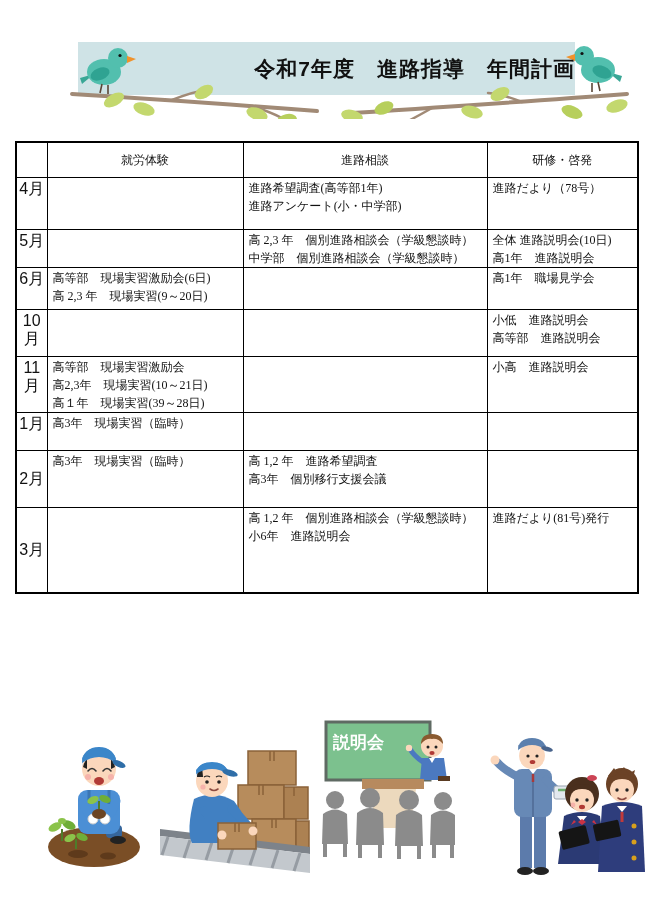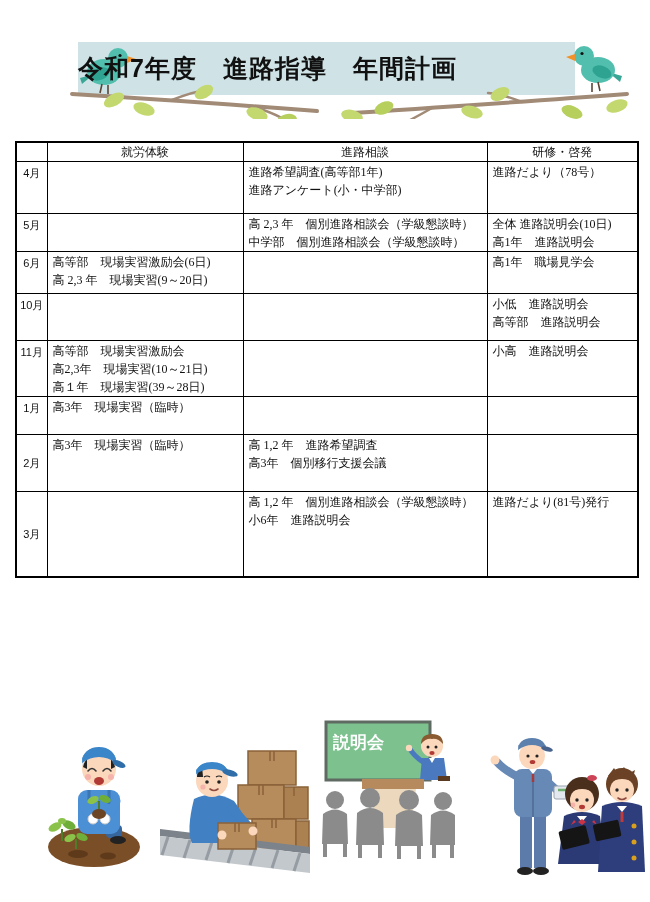--- a/index.html
+++ b/index.html
@@ -3,34 +3,34 @@
 <meta charset="utf-8">
 <style>
   html,body{margin:0;padding:0;}
   body{width:650px;height:902px;background:#ffffff;font-family:"Liberation Sans","DejaVu Sans",sans-serif;color:#111;}
   .page{position:relative;width:650px;height:902px;overflow:hidden;background:#fff;}
 
   
   .banner-decor{position:absolute;left:52px;top:34px;width:595px;height:85px;}
   .title{
     position:absolute;left:78px;top:42px;width:497px;height:53px;
-    line-height:53px;text-align:left;
-    font-size:25px;font-weight:900;letter-spacing:1px;color:#111;
+    line-height:53px;text-align:right;
+    font-size:21px;font-weight:900;letter-spacing:1px;color:#111;
   }
 
   
   table.plan{
     position:absolute;left:15px;top:141px;width:622px;
     border-collapse:collapse;table-layout:fixed;
     border:2px solid #000;
     font-size:12px;line-height:18px;
   }
   table.plan th,table.plan td{border:1px solid #000;overflow:hidden;}
-  table.plan th{font-weight:normal;text-align:center;height:17px;padding:0;}
-  td.month{text-align:center;vertical-align:top;padding:2px 0 0 0;font-size:11px;}
+  table.plan th{font-weight:normal;text-align:center;height:17px;padding:8px;}
+  td.month{text-align:center;vertical-align:top;padding:2px 0 0 0;font-size:16px;}
   td.content{vertical-align:top;padding:1px 3px 0 5px;}
   td.content .line{white-space:nowrap;font-family:Liberation Serif, serif;}
   tbody tr:nth-child(1){height:52px}
   tbody tr:nth-child(2){height:36px}
   tbody tr:nth-child(3){height:42px}
   tbody tr:nth-child(4){height:47px}
   tbody tr:nth-child(5){height:38px}
   tbody tr:nth-child(6){height:38px}
   tbody tr:nth-child(7){height:57px}
   tbody tr:nth-child(8){height:85px}

